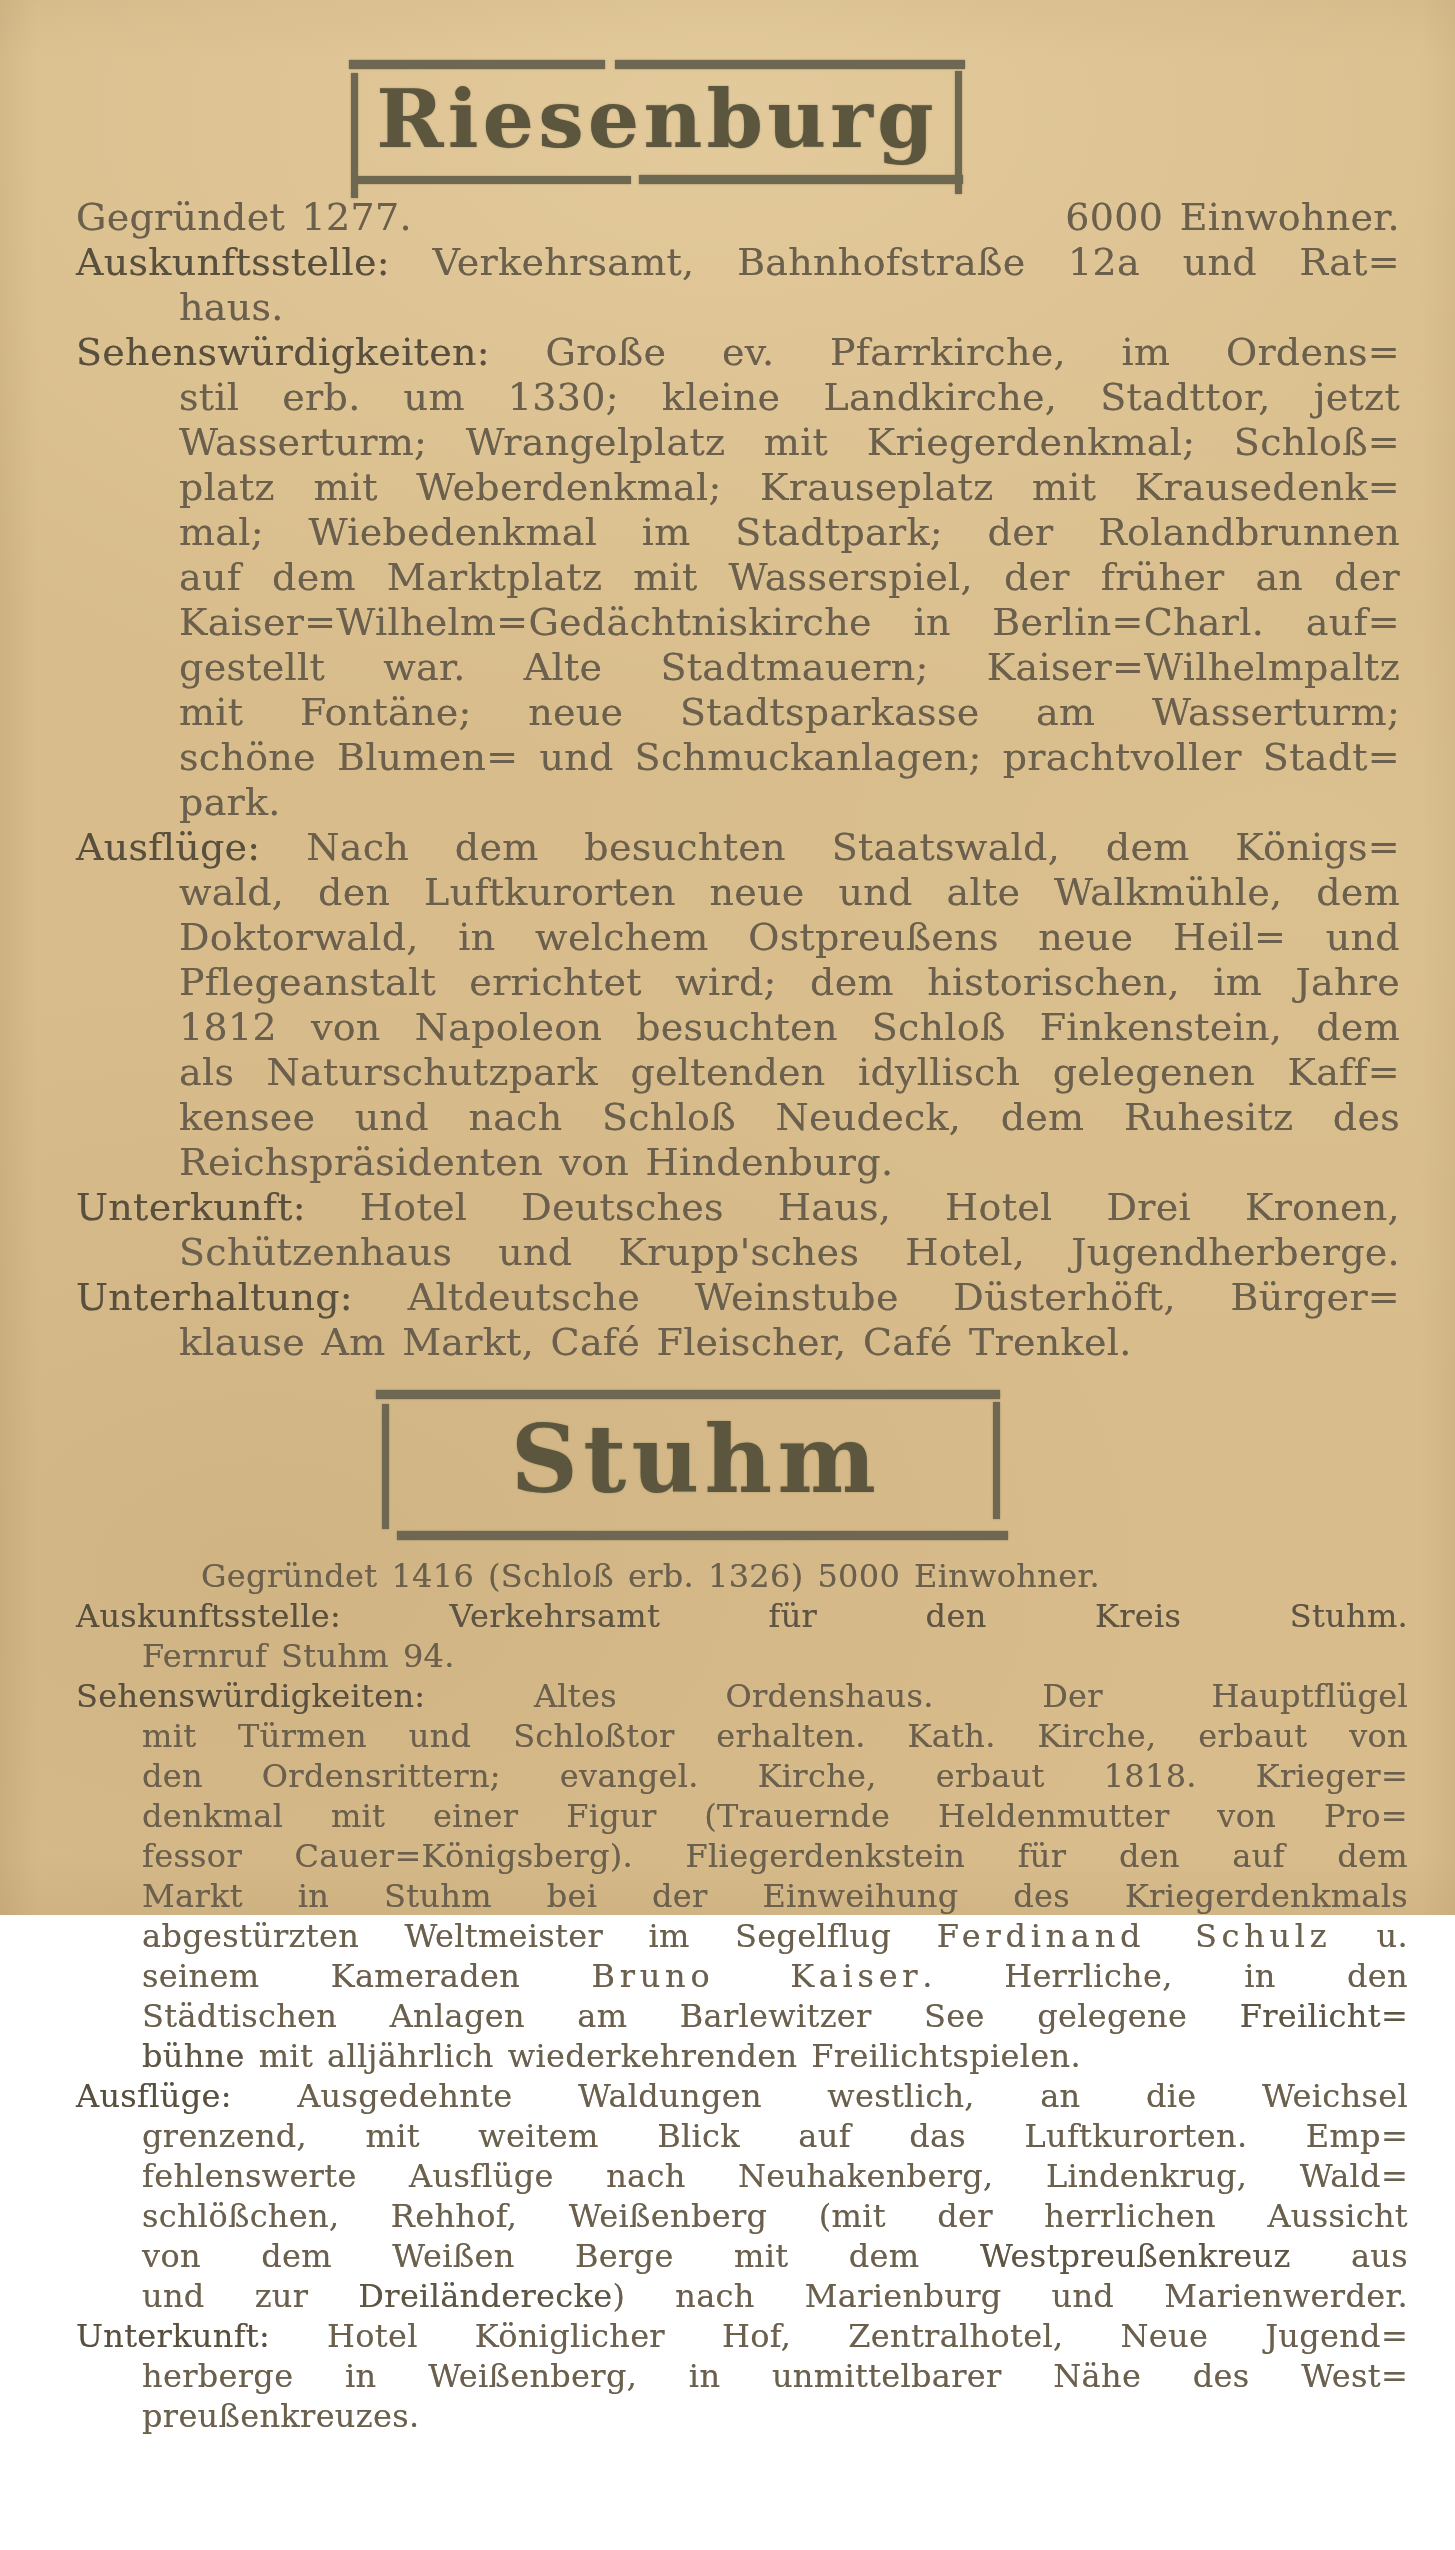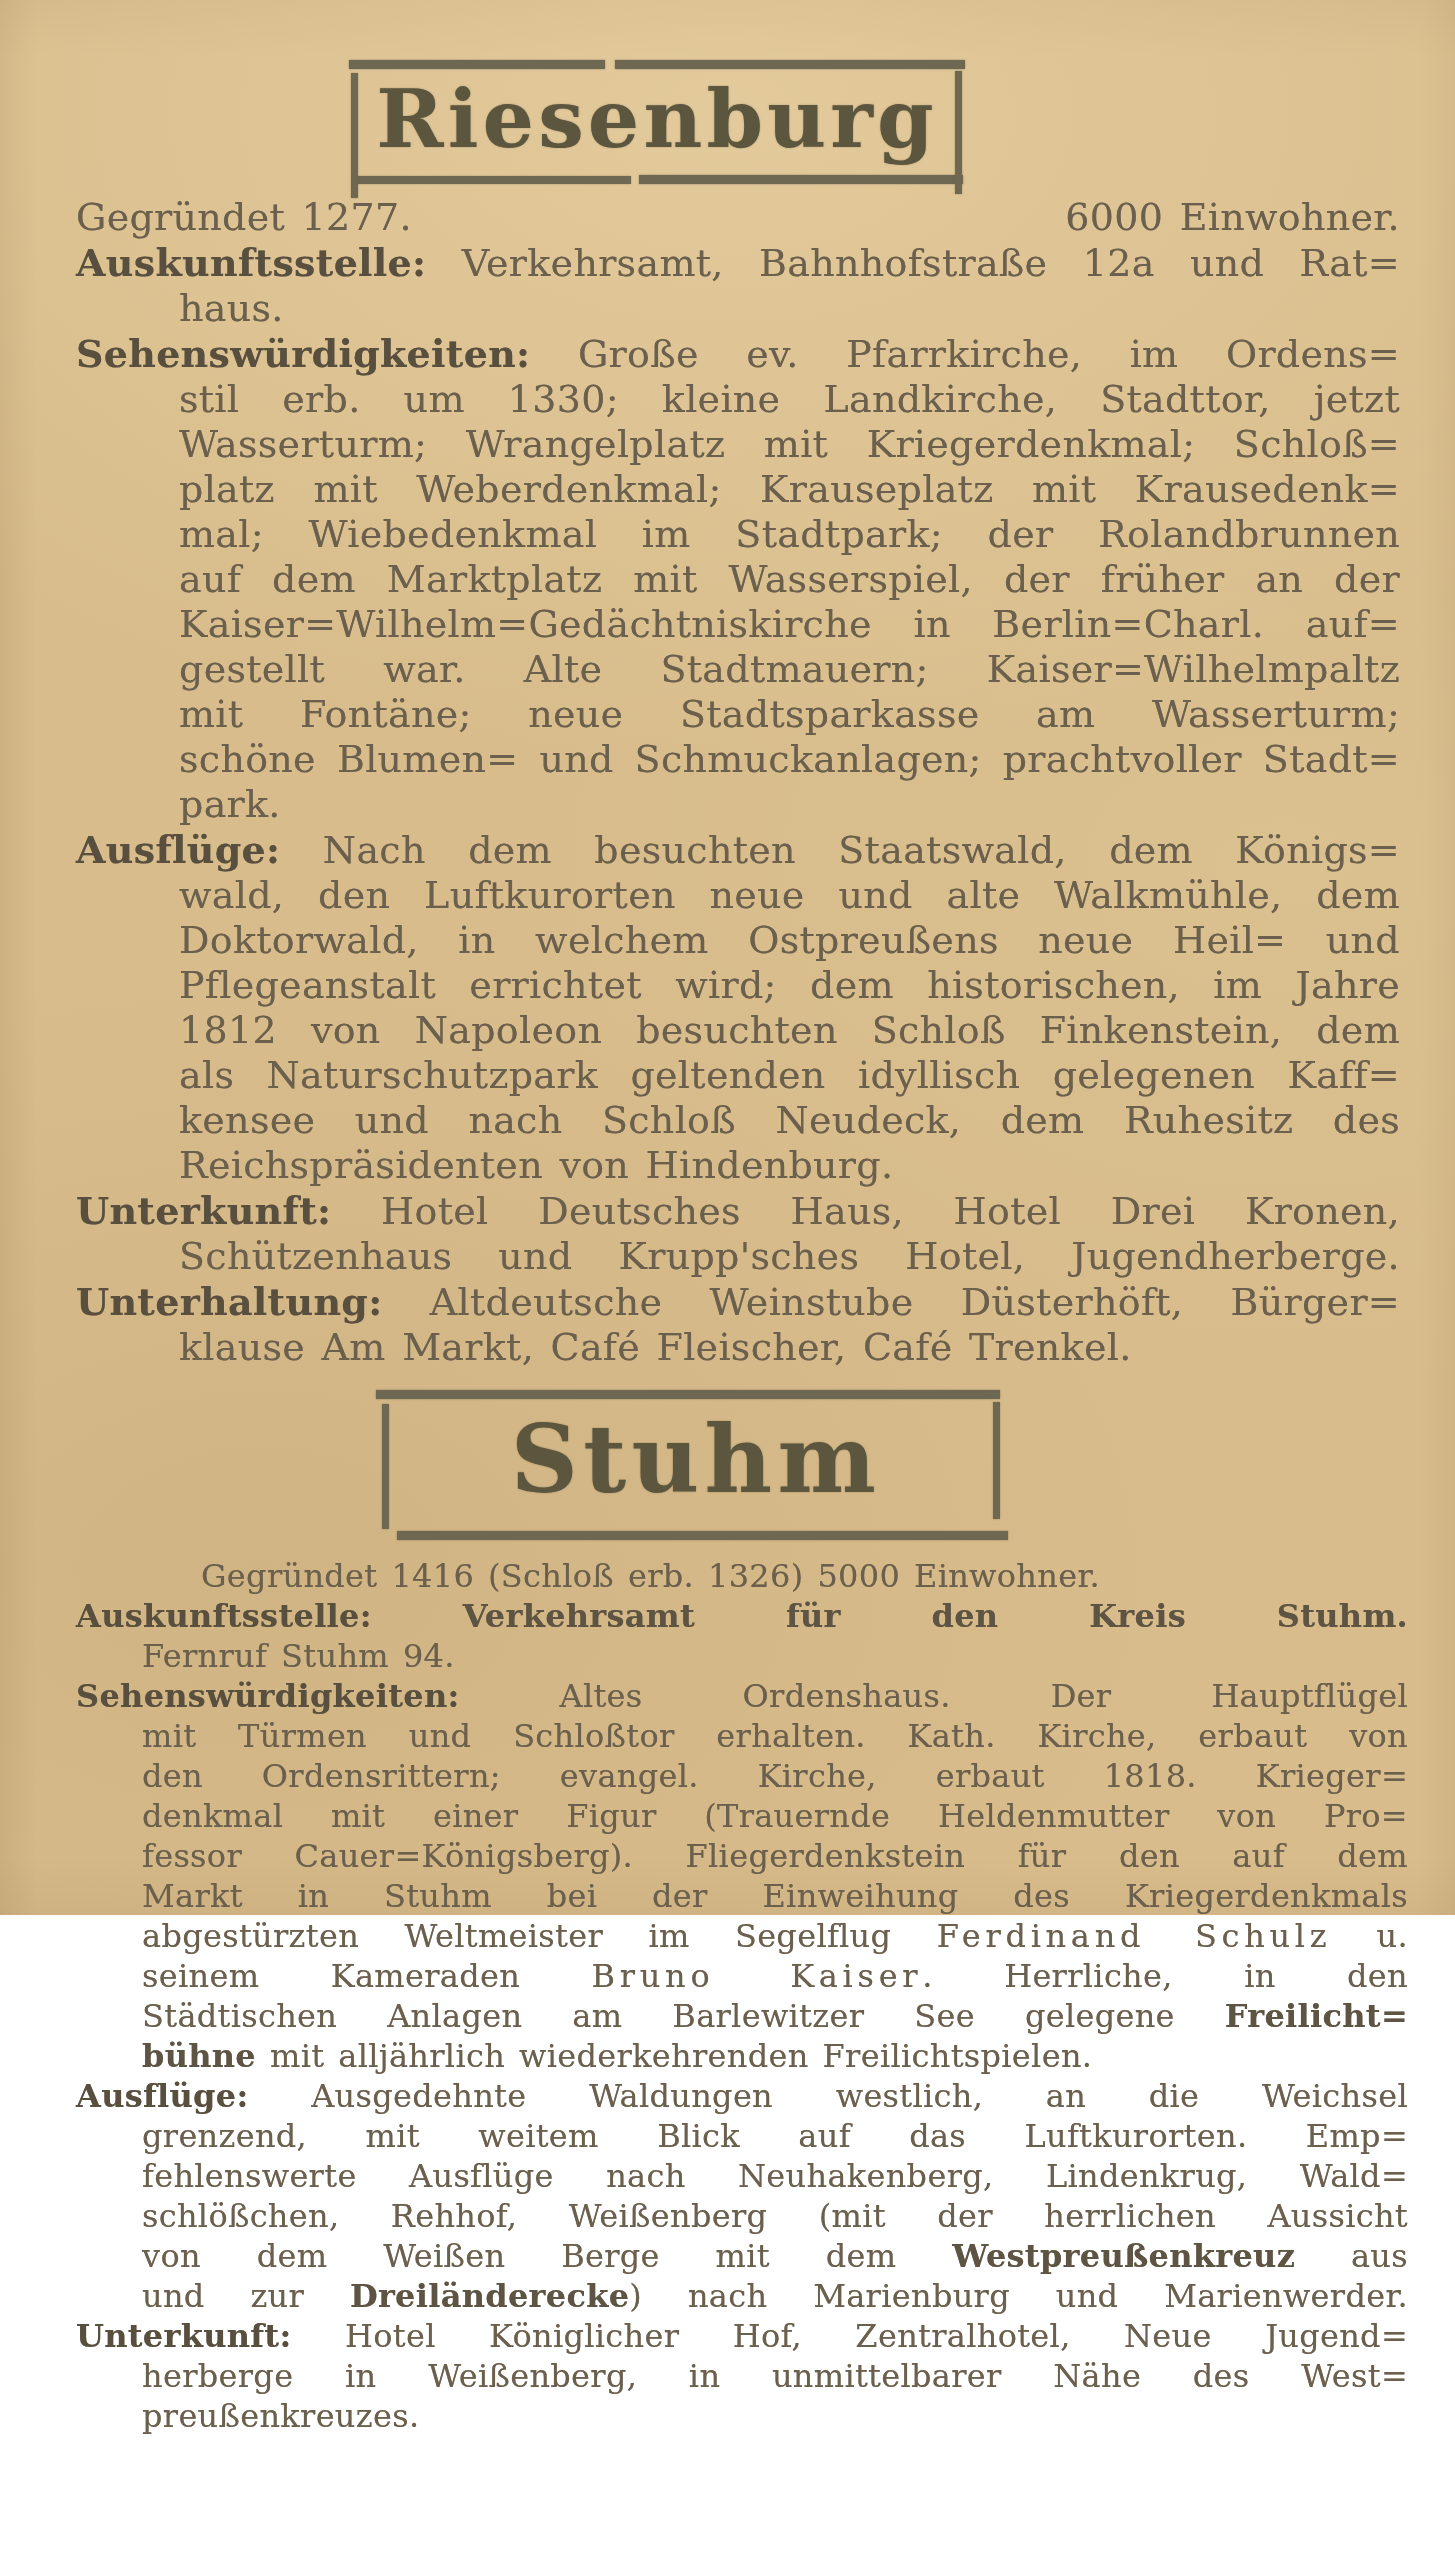--- a/index.html
+++ b/index.html
@@ -39,22 +39,22 @@
     position:absolute;left:76px;width:1332px;top:1556px;
     font-size:32px;line-height:40px;letter-spacing:0.3px;word-spacing:3.5px;
     text-shadow:0 0 0.6px rgba(107,96,77,.55);
   }
   .line{text-align:justify;text-align-last:justify;}
   .line.left{text-align:left;text-align-last:left;}
   .body1 .cont{padding-left:103px;}
   .body2 .cont{padding-left:66px;}
   .founded-row{display:flex;justify-content:space-between;}
   .founded-center{padding-left:125px;text-align:left;text-align-last:left;}
-  .label{font-weight:bold;color:#584f3e;}
-  .b{font-weight:bold;color:#5d5443;margin-top:32px;}
+  .label{font-weight:normal;color:#584f3e;}
+  .b{font-weight:normal;color:#5d5443;margin-top:32px;}
   .sp{letter-spacing:4.7px;}
 </style>
 </head>
 <body>
 
 <div class="page">
 
   <div class="titlebox" id="box1">
     <div class="rule" style="left:0;top:0;width:256px;height:8.8px;"></div>
     <div class="rule" style="left:266px;top:0;width:350px;height:9.4px;"></div>

